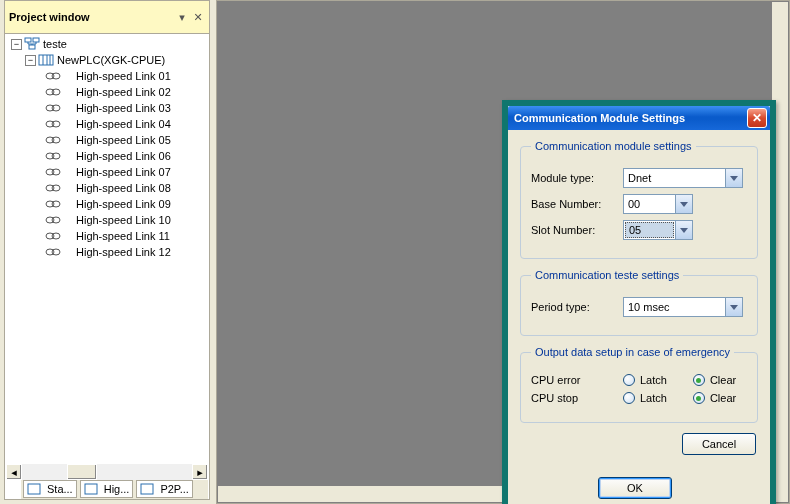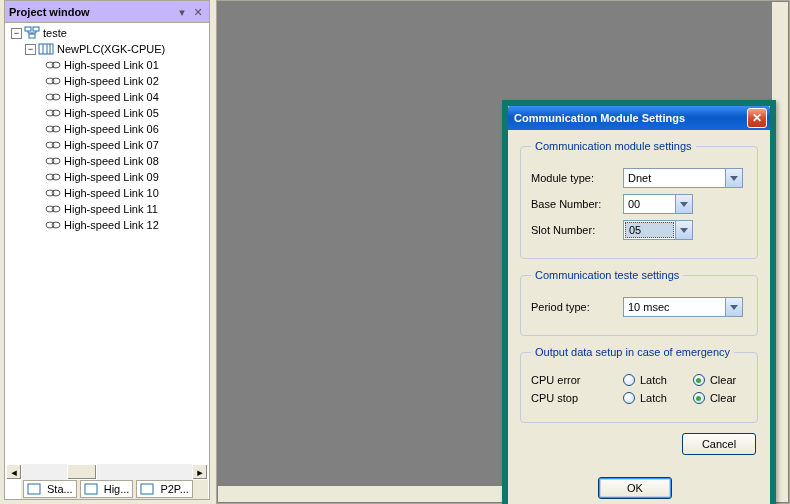--- a/index.html
+++ b/index.html
@@ -1,27 +1,27 @@
 <!DOCTYPE html>
 <html><head>
 <meta charset="utf-8">
 <style>
   * { box-sizing: border-box; font-family: Tahoma, Arial, sans-serif; font-size: 11px; }
   body { margin:0; padding:0; width:790px; height:504px; background:#ece9d8; overflow:hidden; position:relative; }
 
   
   .left-panel { position:absolute; left:4px; top:0; width:206px; height:500px; background:#fff; border:1px solid #aca899; }
-  .panel-title { height:22px; line-height:18px; padding:0 4px; font-weight:bold; background:#c4b5fd; border-bottom:1px solid #aca899; display:flex; align-items:center; }
+  .panel-title { height:33px; line-height:18px; padding:0 4px; font-weight:bold; background:#fef9c3; border-bottom:1px solid #aca899; display:flex; align-items:center; }
   .panel-title .spacer { flex:1; }
   .panel-title .btn { width:14px; height:14px; margin-left:2px; display:flex; align-items:center; justify-content:center; color:#555; cursor:default; font-weight:normal; }
   .tree { padding:2px 0 2px 6px; height:446px; overflow:hidden; }
   .tree-row { height:16px; line-height:16px; white-space:nowrap; display:flex; align-items:center; }
   .indent0 { padding-left:0px; }
   .indent1 { padding-left:14px; }
-  .indent2 { padding-left:34px; }
+  .indent2 { padding-left:34px;gap:12px; }
   .expander { width:11px; height:11px; border:1px solid #808080; background:#fff; display:inline-flex; align-items:center; justify-content:center; font-size:9px; line-height:1; margin-right:2px; color:#000; }
   .ticon { width:16px; height:14px; display:inline-flex; align-items:center; justify-content:center; margin-right:3px; }
   .ticon svg { display:block; }
   .tlabel { }
   .hscroll { position:absolute; bottom:19px; left:1px; right:1px; height:16px; background:#ece9d8; display:flex; }
   .hscroll .arrow { width:16px; height:16px; border:1px solid #fff; background:#ece9d8; display:flex; align-items:center; justify-content:center; box-shadow:inset -1px -1px #888; }
   .hscroll .track { flex:1; background:#f0f0f0; position:relative; }
   .hscroll .thumb { position:absolute; left:45px; top:0; width:30px; height:16px; background:#ece9d8; border:1px solid #fff; box-shadow:inset -1px -1px #888; }
   .bottom-tabs { position:absolute; bottom:0; left:16px; right:1px; height:19px; background:#ece9d8; display:flex; gap:3px; padding:0 2px; }
   .tab { height:18px; border:1px solid #aca899; background:#fff; padding:0 3px; display:flex; align-items:center; gap:3px; }
@@ -112,20 +112,29 @@
           </span>
           <span class="tlabel">High-speed Link 02</span>
         </div>
         <div class="tree-row indent2">
           <span class="ticon">
             <svg width="16" height="10">
               <ellipse cx="5" cy="5" rx="4" ry="3" fill="none" stroke="#555"></ellipse>
               <ellipse cx="11" cy="5" rx="4" ry="3" fill="none" stroke="#555"></ellipse>
             </svg>
           </span>
+          <span class="tlabel">High-speed Link 03</span>
+        </div>
+        <div class="tree-row indent2">
+          <span class="ticon">
+            <svg width="16" height="10">
+              <ellipse cx="5" cy="5" rx="4" ry="3" fill="none" stroke="#555"></ellipse>
+              <ellipse cx="11" cy="5" rx="4" ry="3" fill="none" stroke="#555"></ellipse>
+            </svg>
+          </span>
           <span class="tlabel">High-speed Link 04</span>
         </div>
         <div class="tree-row indent2">
           <span class="ticon">
             <svg width="16" height="10">
               <ellipse cx="5" cy="5" rx="4" ry="3" fill="none" stroke="#555"></ellipse>
               <ellipse cx="11" cy="5" rx="4" ry="3" fill="none" stroke="#555"></ellipse>
             </svg>
           </span>
           <span class="tlabel">High-speed Link 05</span>

